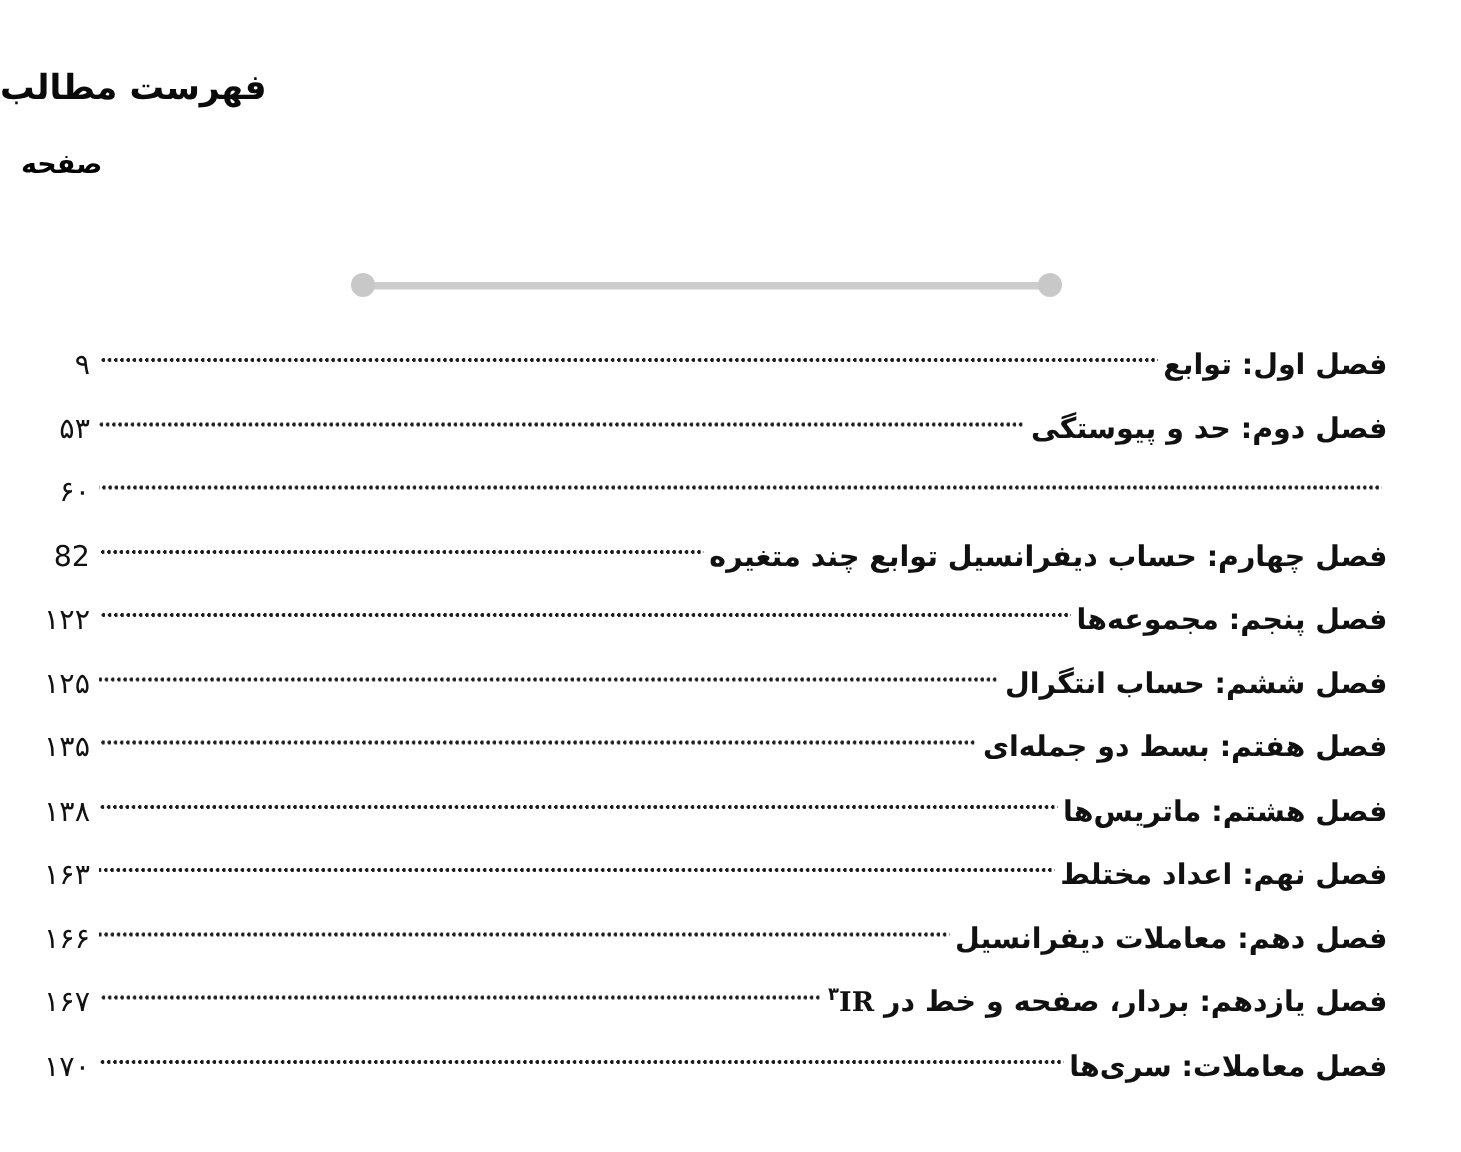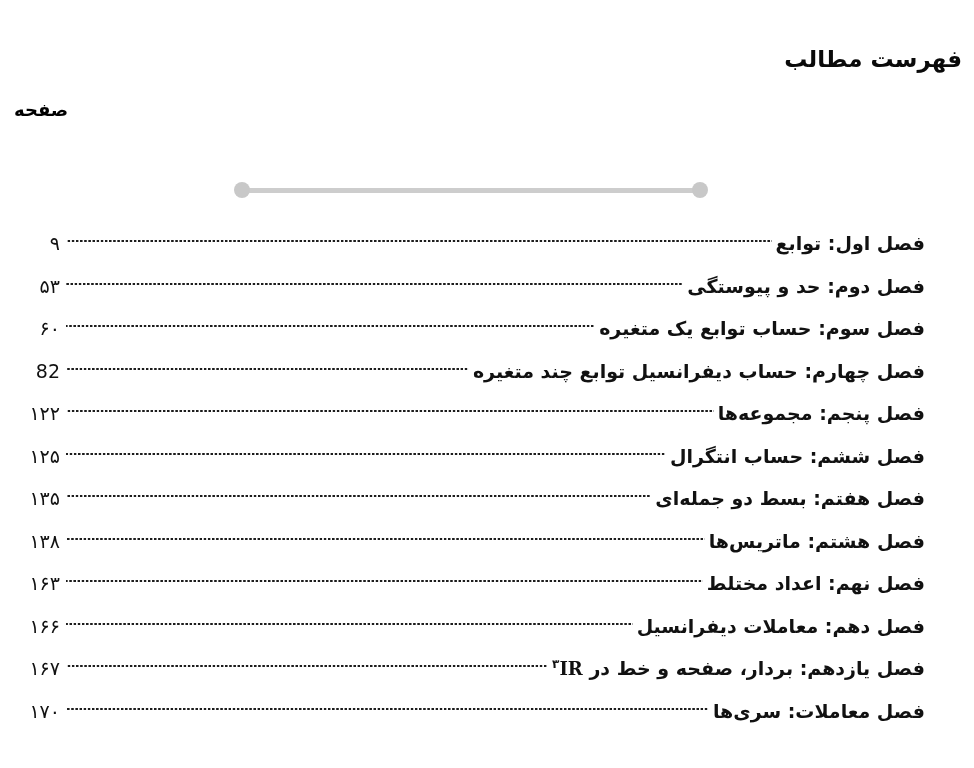--- a/index.html
+++ b/index.html
@@ -23,21 +23,21 @@
     height: 768px;
     box-sizing: border-box;
   }
 
   
   .doc-title {
     position: absolute;
     top: 46px;
     left: 0;
     width: 962px;
-    text-align: right;
+    text-align: left;
     font-size: 23px;
     font-weight: bold;
     letter-spacing: 0px;
     color: #0a0a0a;
     direction: rtl;
     line-height: 1.2;
   }
 
   .page-col-label {
     position: absolute;
@@ -166,21 +166,20 @@
         <span class="toc-title">فصل اول: توابع</span>
         <span class="toc-dots"></span>
         <span class="toc-pagenum">۹</span>
       </div>
       <div class="toc-row">
         <span class="toc-title">فصل دوم: حد و پیوستگی</span>
         <span class="toc-dots"></span>
         <span class="toc-pagenum">۵۳</span>
       </div>
       <div class="toc-row">
-        <span class="toc-title">فصل سوم: حساب توابع یک متغیره</span>
         <span class="toc-dots"></span>
         <span class="toc-pagenum">۶۰</span>
       </div>
       <div class="toc-row">
         <span class="toc-title">فصل چهارم: حساب دیفرانسیل توابع چند متغیره</span>
         <span class="toc-dots"></span>
         <span class="toc-pagenum">82</span>
       </div>
       <div class="toc-row">
         <span class="toc-title">فصل پنجم: مجموعه‌ها</span>

